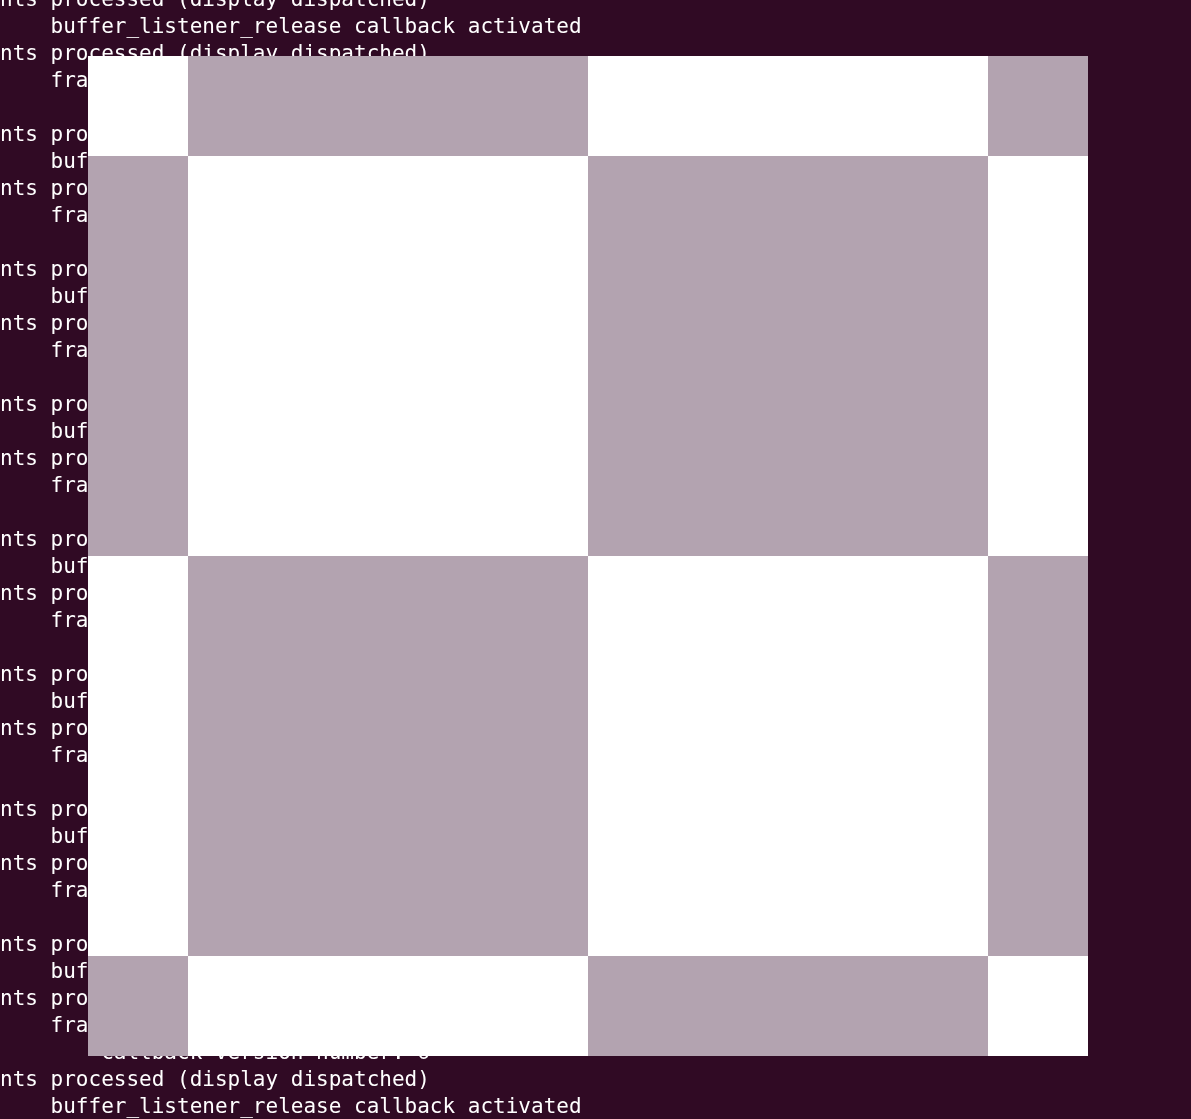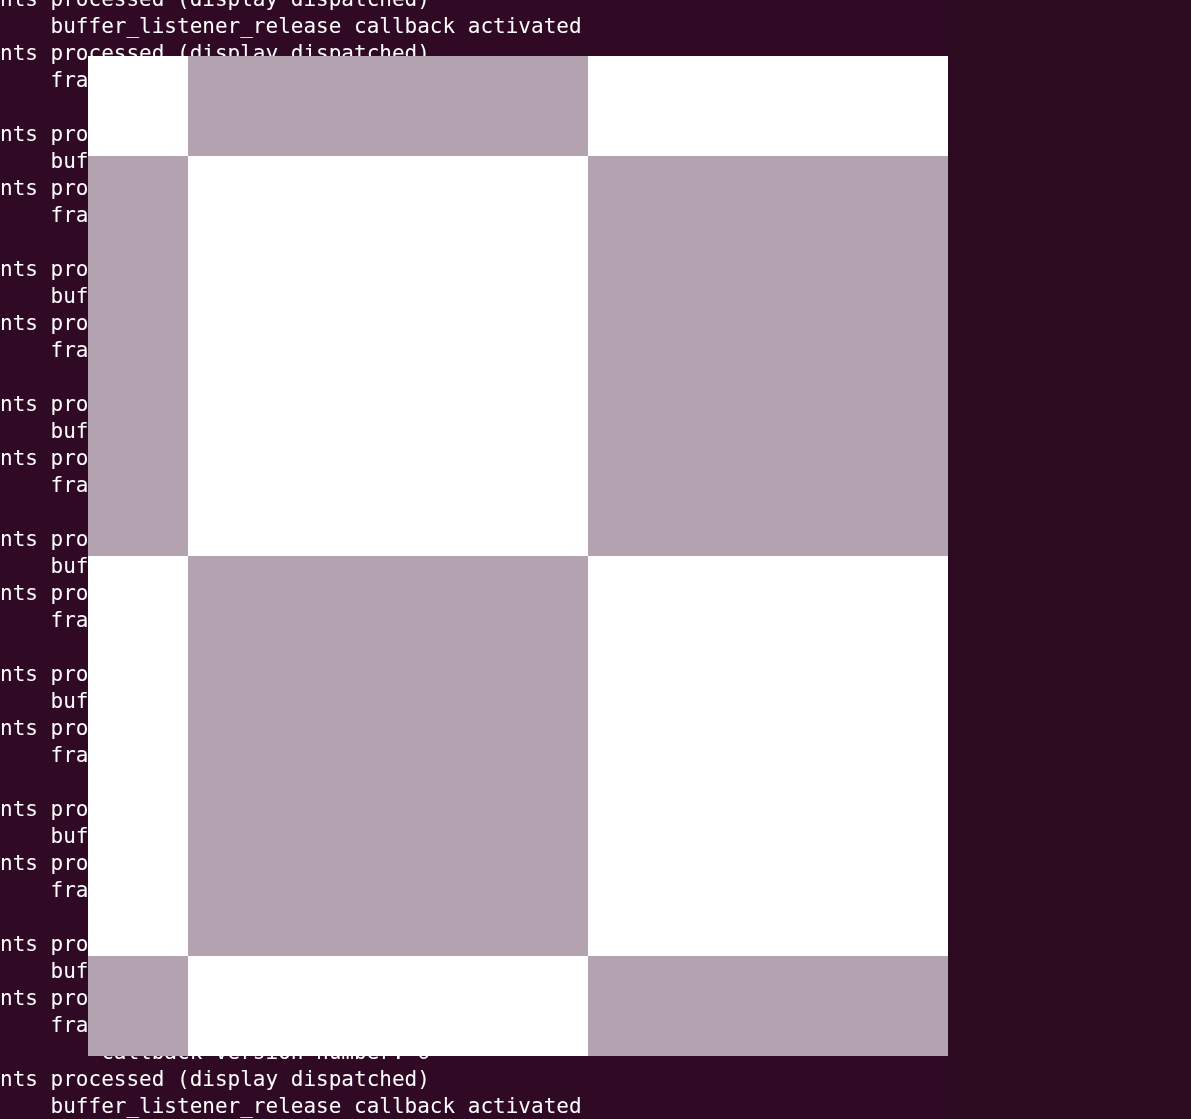--- a/index.html
+++ b/index.html
@@ -3,21 +3,21 @@
 <meta charset="utf-8">
 <title>Wayland client terminal with checkerboard surface</title>
 <style>
   html, body {
     margin: 0;
     padding: 0;
     background: #2c0a20;
   }
   #screen {
     position: relative;
-    width: 948px;
+    width: 1191px;
     height: 1119px;
     overflow: hidden;
     background: #300a24;
     font-family: "DejaVu Sans Mono", "Liberation Mono", monospace;
   }
 
   
   #terminal {
     position: absolute;
     left: 0;

